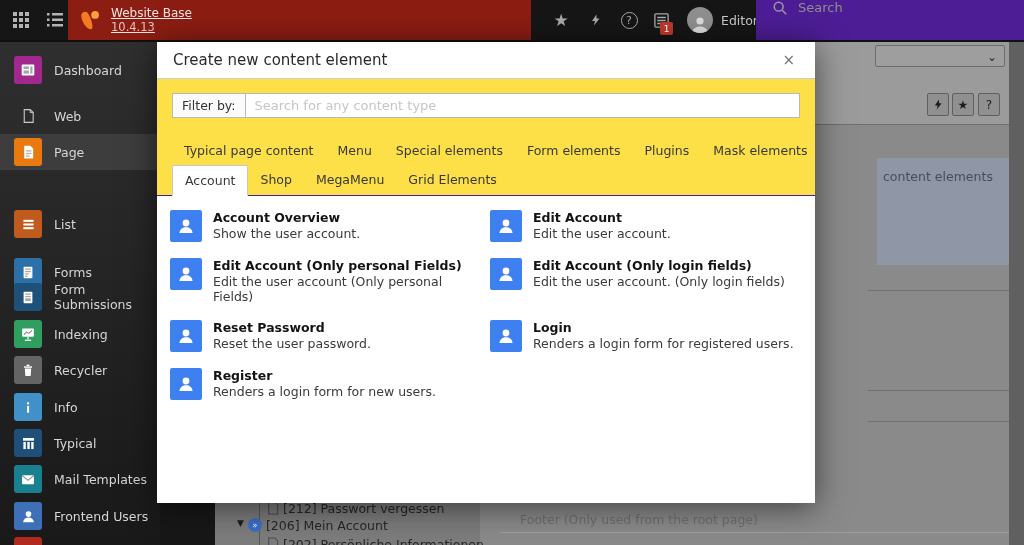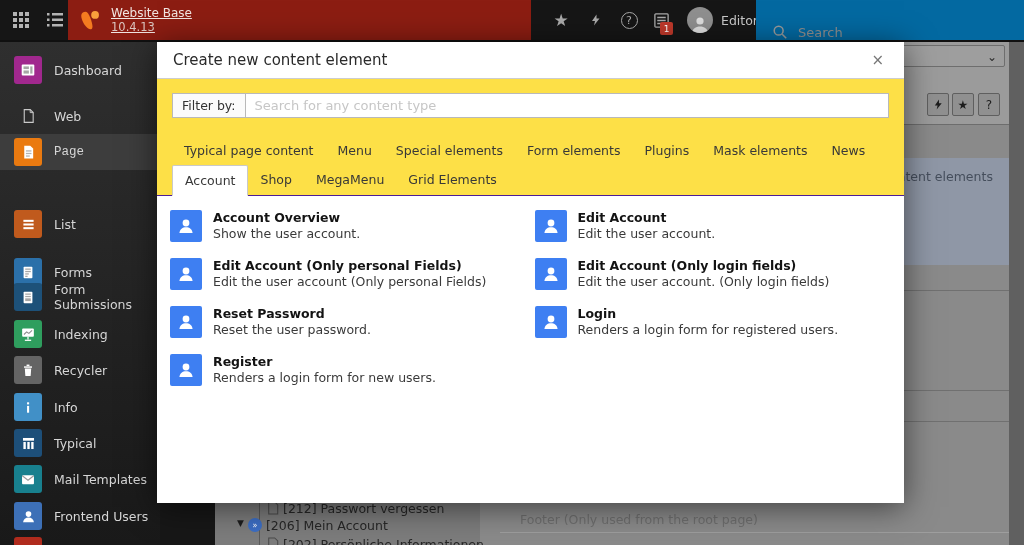--- a/index.html
+++ b/index.html
@@ -18,28 +18,28 @@
   .brand-text .ver { font-size:11.5px; color:#dcc6c0; }
   .tb-icon { position:absolute; top:9px; width:22px; height:22px; display:flex; align-items:center; justify-content:center; color:#aaaaaa; font-size:15px; cursor:pointer; }
   .tb-star { left:550px; font-size:17px; }
   .tb-bolt { left:585px; }
   .tb-help { left:618px; }
   .tb-help .qm { width:17px; height:17px; border:1.5px solid #aaa; border-radius:50%; font-size:11px; display:flex; align-items:center; justify-content:center; }
   .tb-notif { left:650px; }
   .badge { position:absolute; left:10px; top:13px; min-width:13px; height:13px; background:#c0392b; color:#fff; font-size:9px; display:flex; align-items:center; justify-content:center; border-radius:2px; padding:0 2px; }
   .avatar { position:absolute; left:687px; top:7px; width:26px; height:26px; border-radius:50%; background:#8f8f8f; overflow:hidden; display:flex; align-items:flex-end; justify-content:center; cursor:pointer; }
   .tb-username { position:absolute; left:721px; top:13px; color:#c9c9c9; font-size:12.5px; cursor:pointer; }
-  .searchzone { position:absolute; left:756px; top:0; width:268px; height:40px; background:#0369a1; display:flex; align-items:flex-end; padding-left:16px; }
+  .searchzone { position:absolute; left:756px; top:0; width:268px; height:40px; background:#4c1d95; display:flex; align-items:flex-start; padding-left:16px; }
   .searchzone input { background:transparent; border:none; outline:none; color:#cfcfcf; font-size:13px; margin-left:10px; width:180px; font-family:inherit; }
   .searchzone input::placeholder { color:#8f8f8f; }
 
   
   .sidebar { position:absolute; left:0; top:40px; width:160px; height:505px; background:linear-gradient(#2f2f2f,#191919); z-index:40; }
   .side-item { position:absolute; left:0; width:160px; height:36px; cursor:pointer; }
-  .side-item.active { background:#3d3d3d;font-family:Liberation Mono, monospace; }
+  .side-item.active { background:#3d3d3d; }
   .mod-icon { position:absolute; left:14px; top:4px; width:28px; height:28px; border-radius:3px; display:flex; align-items:center; justify-content:center; }
   .side-label { position:absolute; left:54px; top:0; height:36px; display:flex; align-items:center; color:#d6d6d6; font-size:12.5px; }
 
   
   .workspace { position:absolute; left:160px; top:40px; width:864px; height:505px; background:#8a8a8a; z-index:10; overflow:hidden; }
   .docheader { position:absolute; left:0; top:2px; width:864px; height:83px; background:#9b9b9b; border-bottom:1px solid #6d6d6d; }
   .bg-select { position:absolute; left:715px; top:3px; width:130px; height:22px; background:#9e9e9e; border:1px solid #6e6e6e; border-radius:2px; cursor:pointer; }
   .bg-select .chev { position:absolute; right:7px; top:4px; color:#2a2a2a; font-size:12px; }
   .bg-btn { position:absolute; top:51px; width:22px; height:23px; background:#909090; border:1px solid #5f5f5f; border-radius:2px; display:flex; align-items:center; justify-content:center; color:#1d1d1d; font-size:12px; cursor:pointer; }
   .bg-panel { position:absolute; left:717px; top:118px; width:134px; height:107px; background:#8f97a6; }
@@ -50,21 +50,21 @@
   .content-bottom { position:absolute; left:320px; top:463px; width:529px; height:42px; background:#8a8a8a; }
   .right-strip { position:absolute; left:849px; top:0; width:15px; height:505px; background:#606060; }
   .tree-row { position:absolute; display:flex; gap:4px; color:#262626; font-size:12.5px; white-space:nowrap; cursor:pointer; }
   .tree-guide { position:absolute; left:99px; top:455px; width:1px; height:50px; background:rgba(40,40,40,.4); }
   .tree-caret { color:#1d1d1d; font-size:9px; }
   .tree-dot { width:14px; height:14px; border-radius:50%; background:#3c6ec5; color:#fff; font-size:8px; display:flex; align-items:center; justify-content:center; }
   .footer-label { position:absolute; left:360px; top:472px; color:#6e6e6e; font-size:12.5px; }
   .footer-line { position:absolute; left:340px; top:492px; width:509px; height:1px; background:#9e9e9e; }
 
   
-  .modal { position:absolute; left:157px; top:42px; width:747px; height:461px; background:#fff; z-index:60;
+  .modal { position:absolute; left:157px; top:42px; width:658px; height:461px; background:#fff; z-index:60;
            box-shadow:0 4px 30px rgba(0,0,0,.55); display:flex; flex-direction:column; }
   .modal-header { height:37px; flex:0 0 37px; display:flex; align-items:center; justify-content:space-between; padding:0 16px; border-bottom:1px solid #cdcdcd; background:#fff; }
   .modal-title { font-size:15px; color:#2a2a2a; }
   .modal-close { color:#777; font-size:15px; cursor:pointer; padding:2px 4px; }
   .modal-body { flex:1; background:#fde047; display:flex; flex-direction:column; overflow:hidden; }
   .filter-group { display:flex; margin:14px 15px 0 15px; }
   .filter-addon { border:1px solid #b9b9b9; border-right:none; background:#fbfbfb; padding:4px 9px; font-size:12.5px; color:#333; white-space:nowrap; display:flex; align-items:center; }
   .filter-group input { flex:1; border:1px solid #b9b9b9; padding:4px 9px; font-size:13px; outline:none; background:#fff; font-family:inherit; }
   .filter-group input::placeholder { color:#c6c6c6; }
   .tabs1 { display:flex; padding:0 15px; margin-top:18px; }

